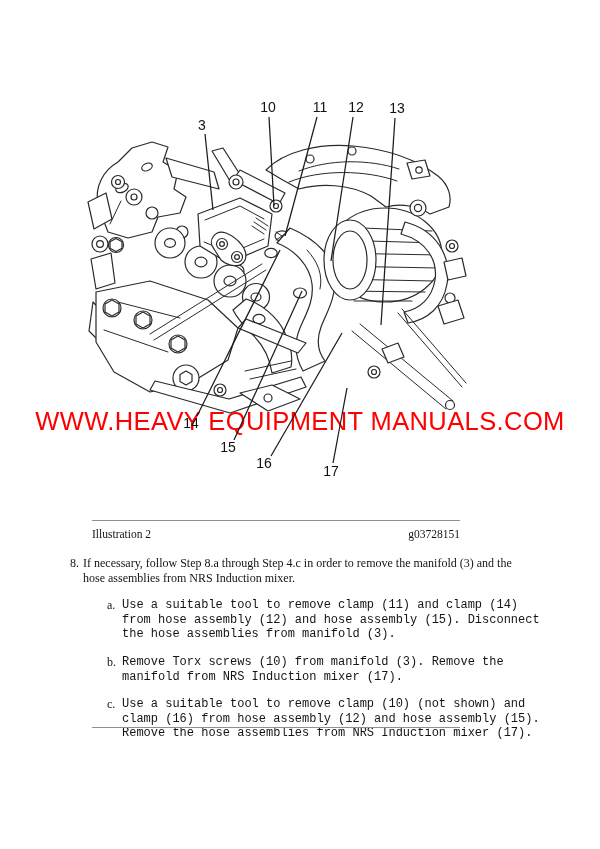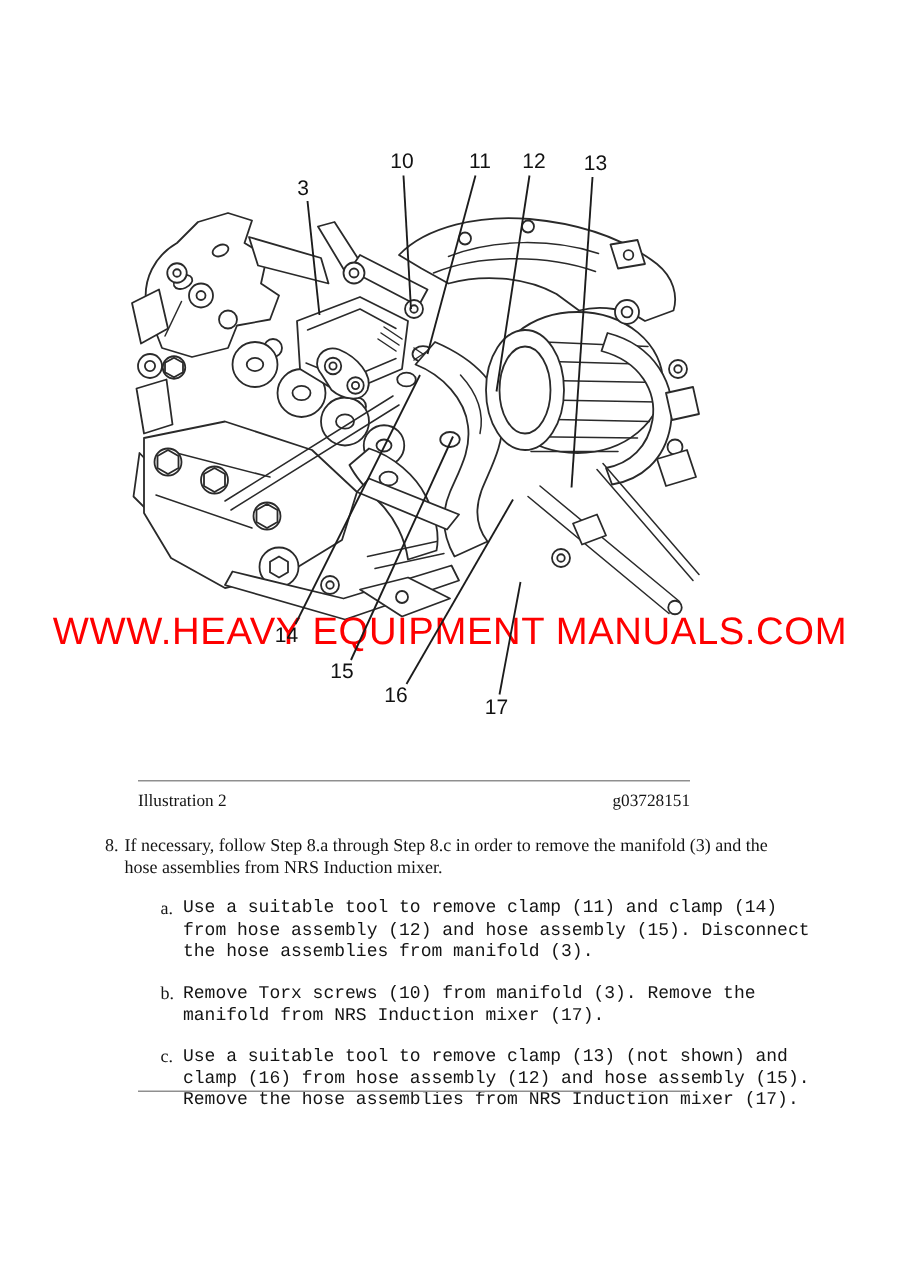--- a/index.html
+++ b/index.html
@@ -175,30 +175,30 @@
   </svg>
 
   <div class="caption-row">
     <span>Illustration 2</span>
     <span>g03728151</span>
   </div>
 
   <div class="steps">
     <div class="step">
       <span class="step-num">8.</span>
-      <span class="step-body">If necessary, follow Step 8.a through Step 8.c in order to remove the manifold (3) and the hose assemblies from NRS Induction mixer.</span>
+      <span class="step-body">If necessary, follow Step 8.a through Step 4.c in order to remove the manifold (3) and the hose assemblies from NRS Induction mixer.</span>
     </div>
     <div class="substep">
       <span class="substep-letter">a.</span>
       <span class="substep-body">Use a suitable tool to remove clamp (11) and clamp (14) from hose assembly (12) and hose assembly (15). Disconnect the hose assemblies from manifold (3).</span>
     </div>
     <div class="substep">
       <span class="substep-letter">b.</span>
       <span class="substep-body">Remove Torx screws (10) from manifold (3). Remove the manifold from NRS Induction mixer (17).</span>
     </div>
     <div class="substep">
       <span class="substep-letter">c.</span>
-      <span class="substep-body">Use a suitable tool to remove clamp (13) (not shown) and clamp (16) from hose assembly (12) and hose assembly (15). Remove the hose assemblies from NRS Induction mixer (17).</span>
+      <span class="substep-body">Use a suitable tool to remove clamp (10) (not shown) and clamp (16) from hose assembly (12) and hose assembly (15). Remove the hose assemblies from NRS Induction mixer (17).</span>
     </div>
   </div>
 
   <div class="bottom-rule"></div>
 </div>
 
 </body></html>

